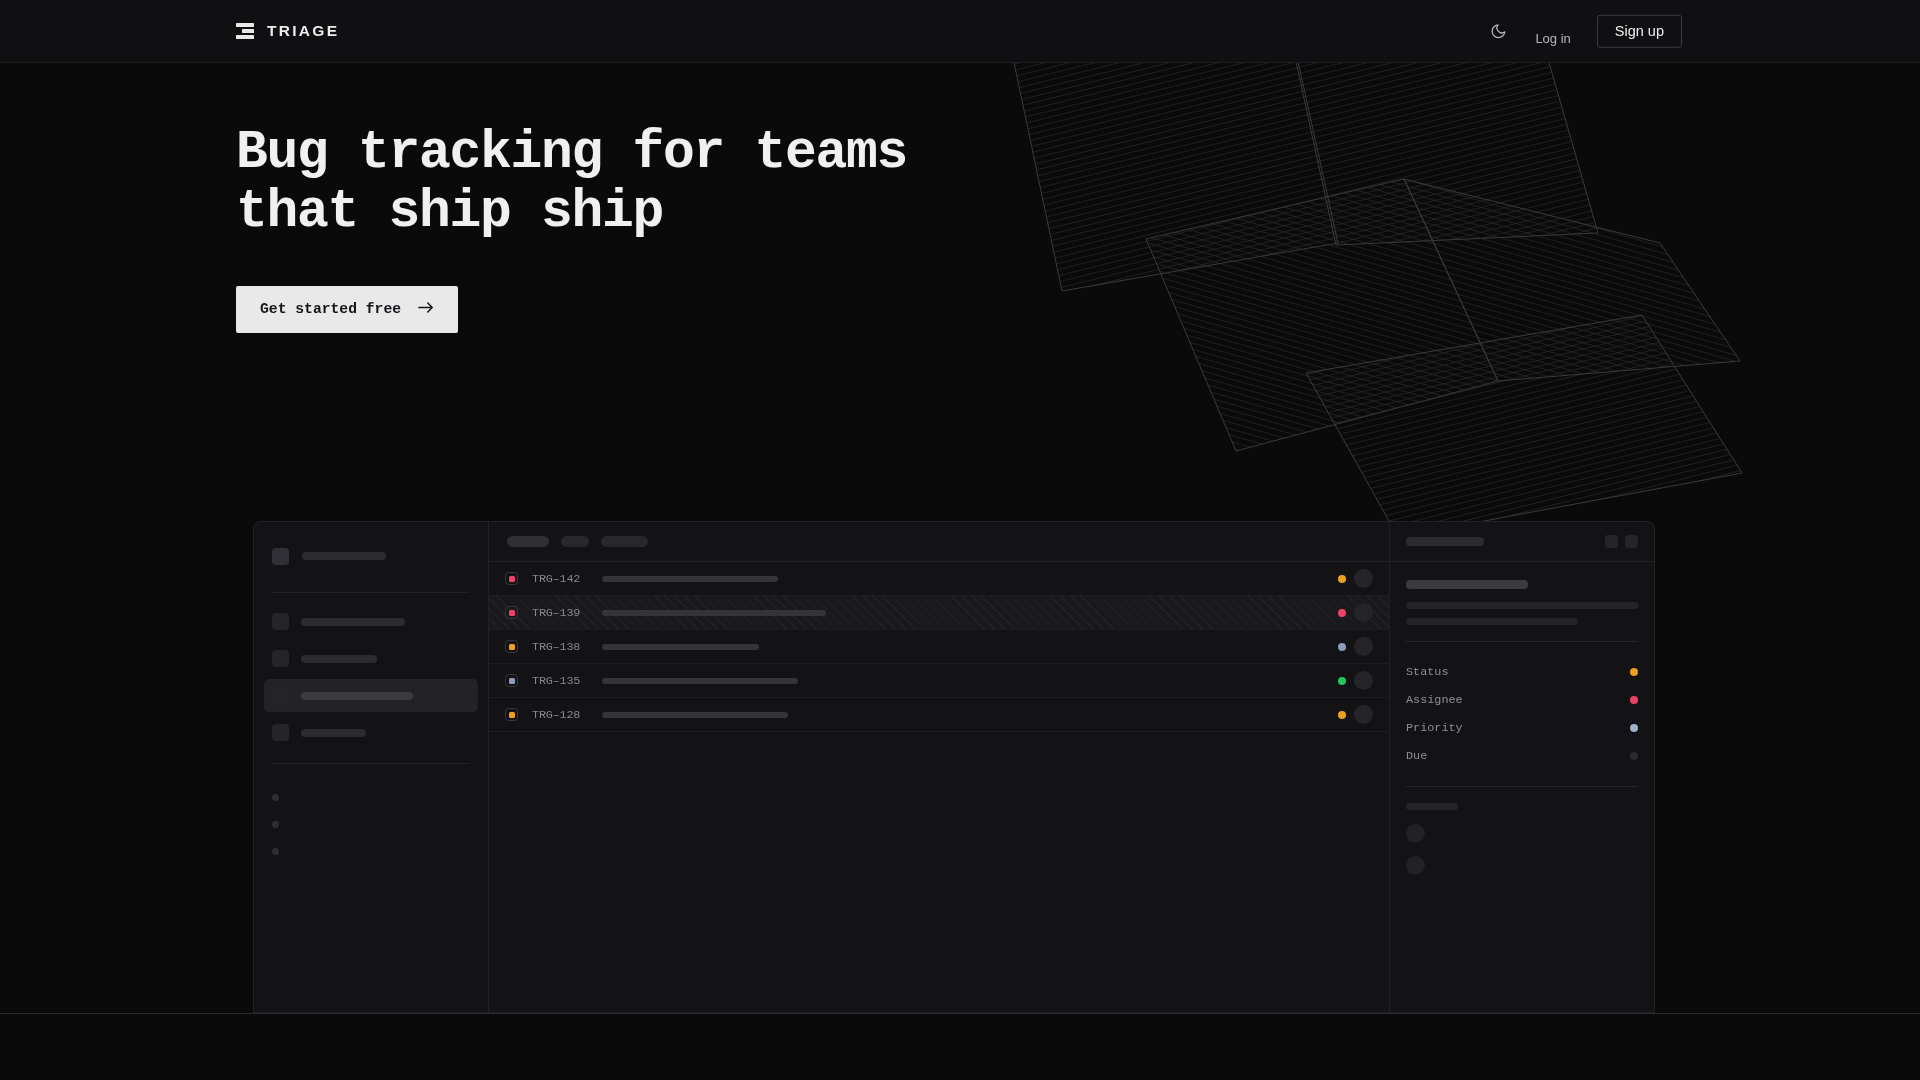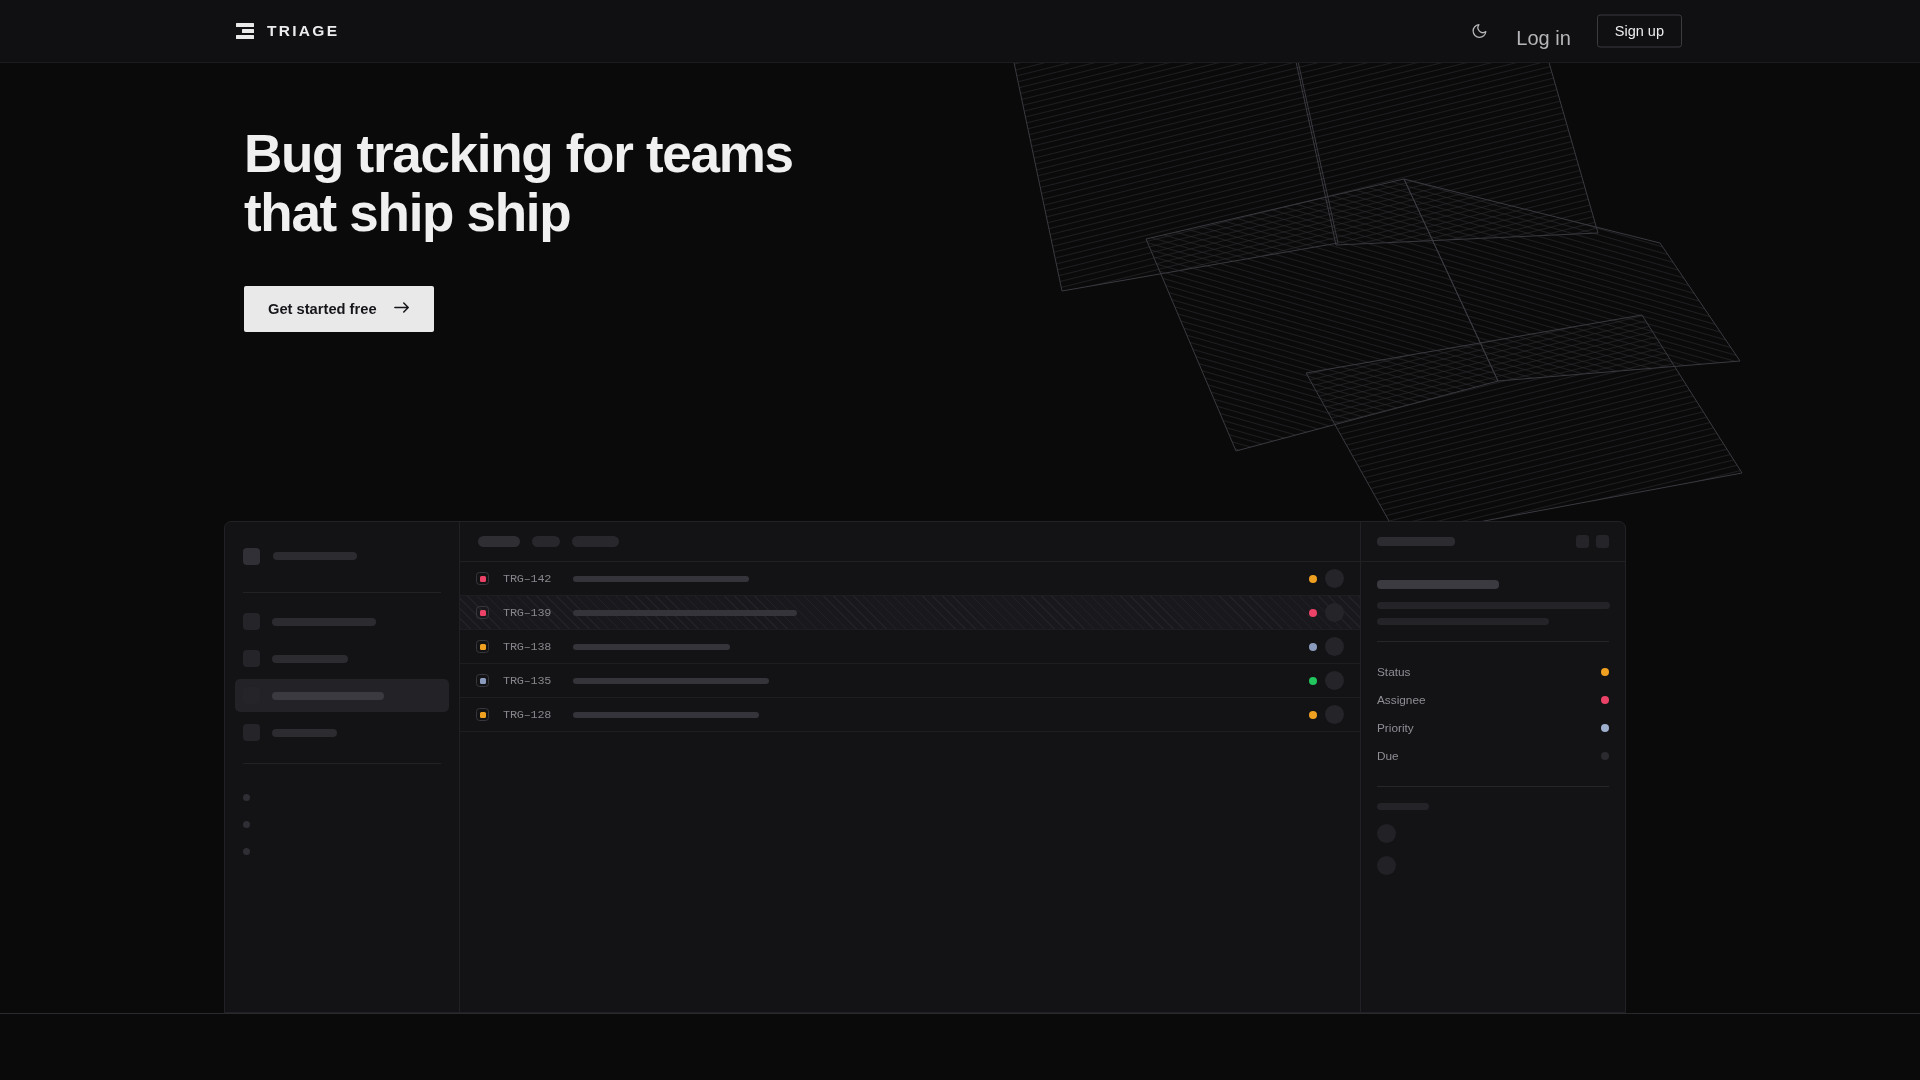--- a/index.html
+++ b/index.html
@@ -30,52 +30,52 @@
   .logo-mark i.b3 { width: 18px; }
   .logo-text {
     color: #ececee; font-size: 15.5px; font-weight: 700;
     letter-spacing: 2.3px;
   }
   .nav-right {
     position: absolute; right: 238px; top: 50%; transform: translateY(-50%);
     display: flex; align-items: center; gap: 26px;
   }
   .moon-btn { width: 22px; height: 22px; display: flex; align-items: center; justify-content: center; }
-  .nav-login { color: #b6b6ba; font-size: 20px; margin-top: 14px; }
+  .nav-login { color: #b6b6ba; font-size: 13px; margin-top: 14px; }
   .nav-signup {
     color: #ededef; font-size: 14.5px; font-weight: 500;
     border: 1px solid #3b3b40; background: transparent;
     padding: 8px 17px; border-radius: 3px; line-height: 1;
   }
 
   
   .decor { position: absolute; top: 63px; left: 0; width: 1920px; height: 460px; overflow: hidden; z-index: 1; pointer-events: none; }
 
   
-  .hero { position: absolute; left: 244px; top: 124px; z-index: 10; }
+  .hero { position: absolute; left: 236px; top: 124px; z-index: 10; font-family: Liberation Mono, monospace; }
   .hero h1 {
     color: #f0f0f1; font-size: 53px; font-weight: 700;
     line-height: 1.12; letter-spacing: -1.3px;
   }
   .hero p {
     margin-top: 37px;
     color: #97979d; font-size: 16.5px; line-height: 1.72;
     max-width: 470px;
   }
   .cta {
     margin-top: 43px;
     display: inline-flex; align-items: center; gap: 17px;
     background: #e9e9ea; color: #16161a;
     font-size: 14.7px; font-weight: 600;
     padding: 15px 24px; border-radius: 2px;
   }
 
   
   .app {
-    position: absolute; left: 224px; top: 521px;
+    position: absolute; left: 253px; top: 521px;
     width: 1402px; height: 492px;
     background: #131315;
     border: 1px solid #222226;
     border-radius: 7px 7px 0 0;
     display: flex; overflow: hidden; z-index: 10;
   }
 
   
   .app-side { width: 235px; border-right: 1px solid #212125; padding: 16px 0 0 0; flex-shrink: 0; }
   .side-logo { display: flex; align-items: center; gap: 13px; padding: 0 18px; height: 36px; }
@@ -126,21 +126,21 @@
   
   .app-detail { width: 265px; border-left: 1px solid #212125; flex-shrink: 0; display: flex; flex-direction: column; }
   .det-top {
     height: 40px; border-bottom: 1px solid #212125;
     display: flex; align-items: center; padding: 0 16px;
   }
   .det-btns { margin-left: auto; display: flex; gap: 7px; }
   .det-btn { width: 13px; height: 13px; border-radius: 3px; background: #242429; }
   .det-body { padding: 18px 16px 0 16px; }
   .det-div { height: 1px; background: #26262a; margin: 16px 0; }
-  .meta-row { display: flex; align-items: center; justify-content: space-between; height: 28px; }
+  .meta-row { display: flex; align-items: center; justify-content: space-between; height: 28px; font-family: Liberation Mono, monospace; }
   .meta-k { font-size: 11.8px; color: #8e8e95; }
   .det-avs { display: flex; flex-direction: column; gap: 13px; margin-top: 14px; }
   .av-lg { width: 19px; height: 19px; border-radius: 50%; background: #212126; }
 
   .bottom-rule { position: absolute; left: 0; top: 1013px; width: 1920px; height: 1px; background: #2a2a2e; z-index: 30; }
   .below { position: absolute; left: 0; top: 1014px; width: 1920px; height: 66px; background: #0a0a0b; z-index: 25; }
 </style>
 </head>
 <body>
 

